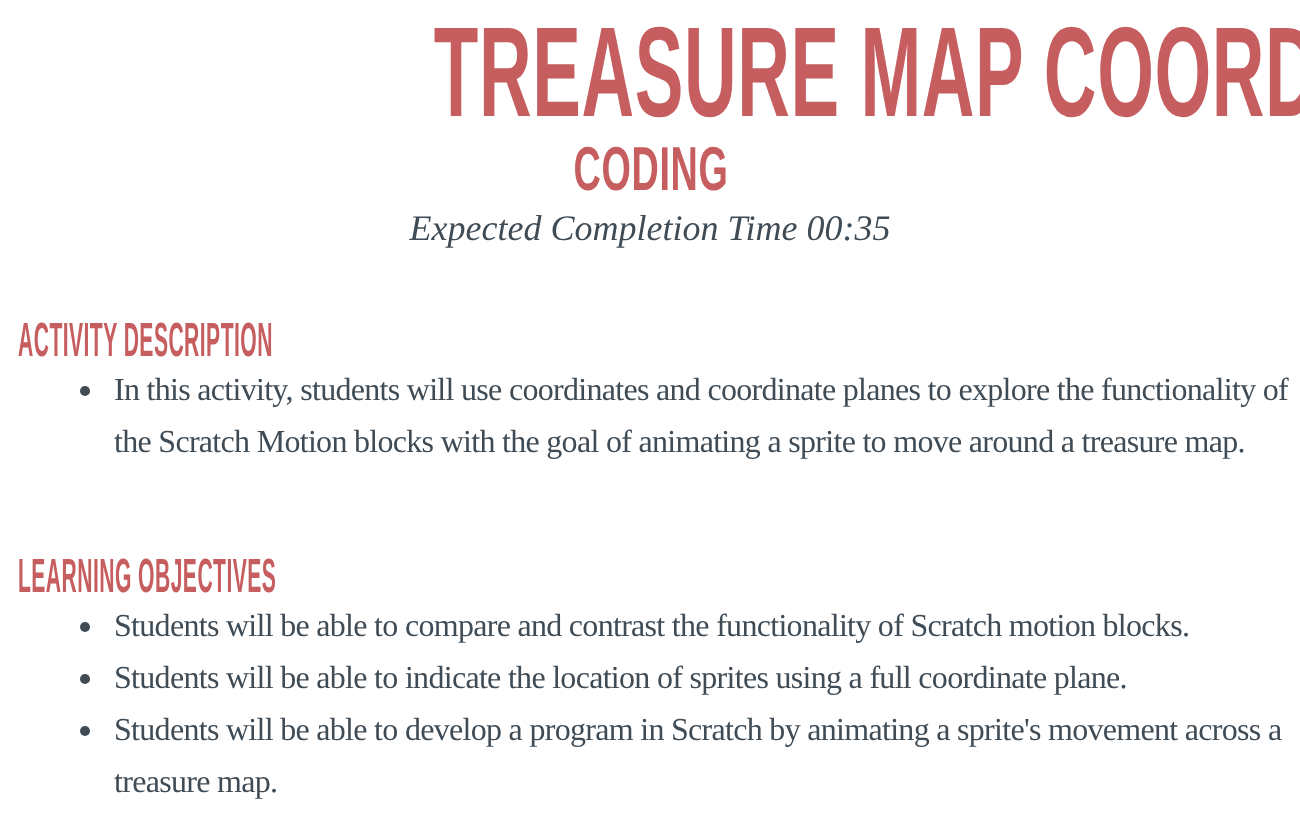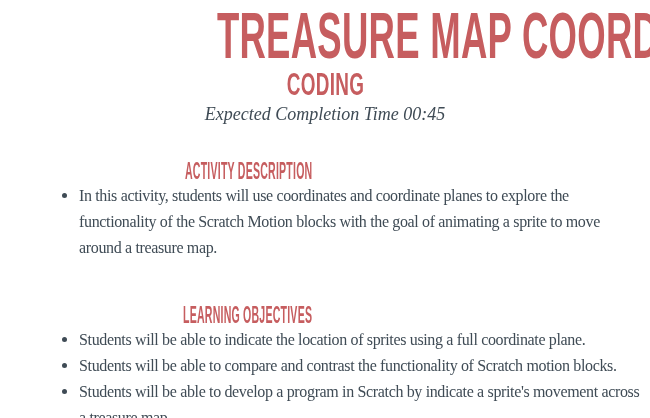--- a/index.html
+++ b/index.html
@@ -57,34 +57,33 @@
     line-height: 24px;
     font-size: 18px;
     font-style: italic;
     color: #3f4b55;
   }
 
   .section-heading-row {
     margin-left: 9px;
     line-height: 20px;
     font-size: 24px;
-    text-align: center;
   }
   .section-heading-row.first { margin-top: 35px; }
   .section-heading-row.second { margin-top: 44px; }
   .section-heading-row .condensed {
     transform: scaleX(0.44);
     transform-origin: left center;
     letter-spacing: 0.5px;
   }
 
   ul.bullet-list {
     list-style: none;
     margin: 2px 0 0 0;
-    padding: 0 6px 0 79px;
+    padding: 0 6px 0 57px;
     color: #3f4b55;
     font-size: 16px;
     line-height: 26px;
     letter-spacing: -0.35px;
   }
   ul.bullet-list li {
     position: relative;
   }
   ul.bullet-list li::before {
     content: "";
@@ -103,33 +102,33 @@
 <div class="page">
 
   <div class="doc-title-row">
     <span class="condensed">TREASURE MAP COORDINATES</span>
   </div>
 
   <div class="doc-subtitle-row">
     <span class="condensed">CODING</span>
   </div>
 
-  <div class="completion-row">Expected Completion Time 00:45</div>
+  <div class="completion-row">Expected Completion Time 00:35</div>
 
   <div class="section-heading-row first">
     <span class="condensed">ACTIVITY DESCRIPTION</span>
   </div>
 
   <ul class="bullet-list">
     <li>In this activity, students will use coordinates and coordinate planes to explore the functionality of the Scratch Motion blocks with the goal of animating a sprite to move around a treasure map.</li>
   </ul>
 
   <div class="section-heading-row second">
     <span class="condensed">LEARNING OBJECTIVES</span>
   </div>
 
   <ul class="bullet-list">
+    <li>Students will be able to compare and contrast the functionality of Scratch motion blocks.</li>
     <li>Students will be able to indicate the location of sprites using a full coordinate plane.</li>
-    <li>Students will be able to compare and contrast the functionality of Scratch motion blocks.</li>
-    <li>Students will be able to develop a program in Scratch by indicate a sprite's movement across a treasure map.</li>
+    <li>Students will be able to develop a program in Scratch by animating a sprite's movement across a treasure map.</li>
   </ul>
 
 </div>
 
 </body></html>

